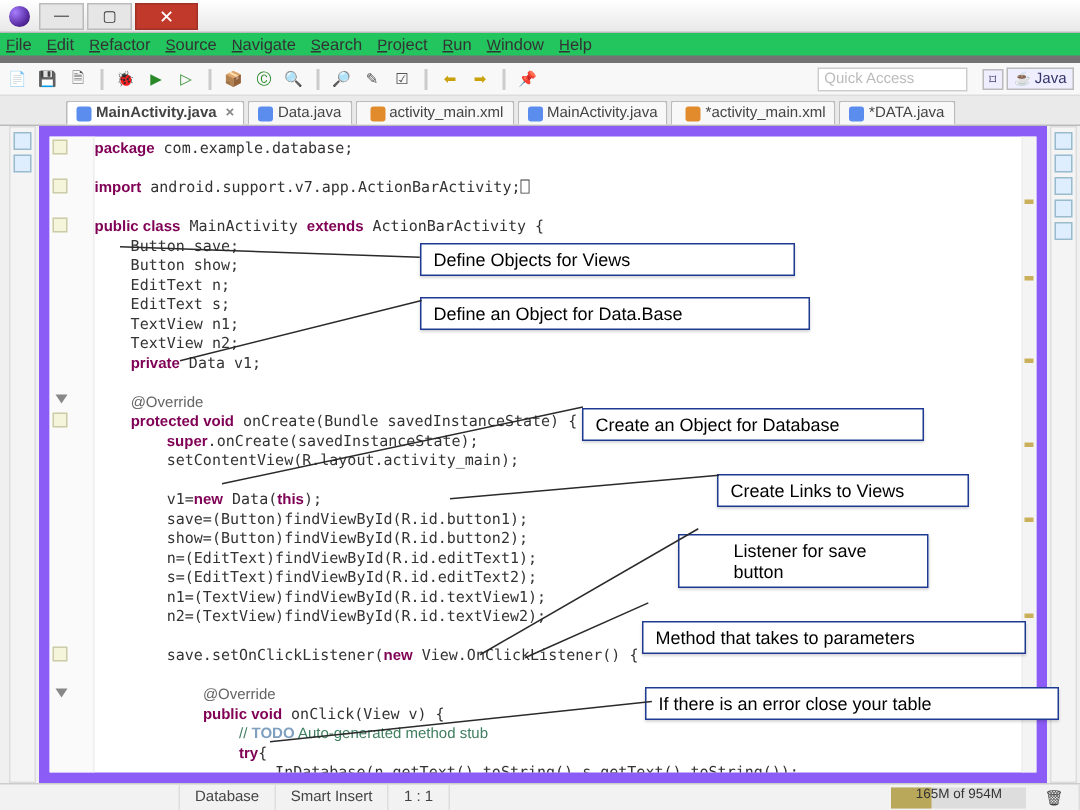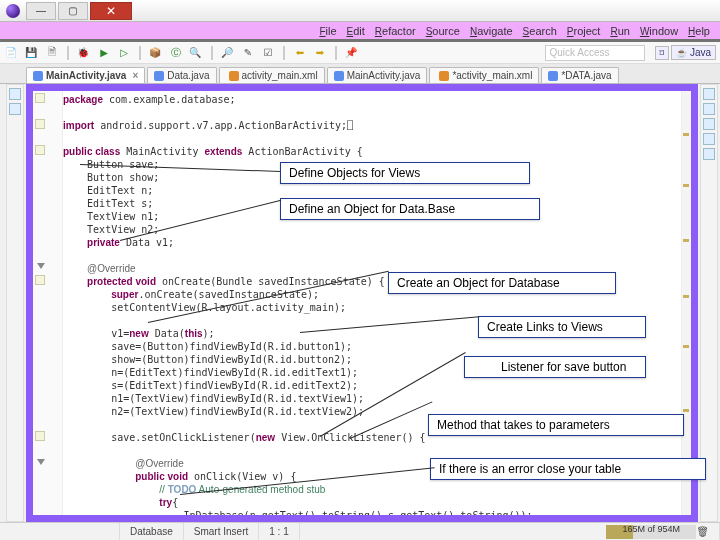--- a/index.html
+++ b/index.html
@@ -5,33 +5,33 @@
   * { margin:0; padding:0; box-sizing:border-box; font-family:"Segoe UI",Tahoma,sans-serif; font-size:10px; }
   body { width:720px; height:540px; background:#f0f0f0; overflow:hidden; position:relative; }
 
   .titlebar { height:22px; background:linear-gradient(#fff,#e8e8e8); display:flex; align-items:center; border-bottom:1px solid #bbb; }
   .titlebar .logo { width:14px; height:14px; margin:0 6px; border-radius:50%; background:radial-gradient(circle at 30% 30%,#a87dff,#5b2fa6 60%,#2e065d); }
   .titlebar .ttl { flex:1; text-align:center; color:#555; font-size:11px; }
   .winbtns { display:flex; }
   .winbtn { width:30px; height:18px; margin-right:2px; background:#e6e6e6; border:1px solid #bbb; display:flex; align-items:center; justify-content:center; font-size:10px; color:#333; }
   .winbtn.close { background:#c0392b; color:#fff; border-color:#a03024; width:42px; font-size:12px; }
 
-  .menubar { height:20px; background:#f0abfc; display:flex; align-items:center; padding-left:4px; border-bottom:3px solid #737373;justify-content:flex-end; }
+  .menubar { height:20px; background:#22c55e; display:flex; align-items:center; padding-left:4px; border-bottom:5px solid #737373; }
   .menubar span { margin-right:10px; color:#333; font-size:11px; cursor:default; }
   .menubar span u { text-decoration:underline; }
 
   .toolbar { height:22px; background:#f8f8f8; display:flex; align-items:center; padding:0 4px; border-bottom:1px solid #ddd; gap:4px; }
   .tb { width:16px; height:16px; display:inline-flex; align-items:center; justify-content:center; font-size:10px; color:#555; border:1px solid transparent; }
   .tb.sep { width:1px; background:#ccc; height:14px; margin:0 3px; }
   .spacer { flex:1; }
   .quick { width:100px; height:16px; border:1px solid #ccc; background:#fff; padding:0 4px; color:#bbb; font-size:10px; display:flex; align-items:center; }
   .persp { display:flex; align-items:center; gap:2px; margin-left:6px; }
   .persp .pbtn { border:1px solid #bbb; background:#eef; padding:1px 4px; font-size:9px; color:#336; }
 
-  .tabs { height:20px; background:#eaeaea; display:flex; align-items:flex-end; padding-left:26px; border-bottom:1px solid #bbb; }
+  .tabs { height:20px; background:#eaeaea; display:flex; align-items:flex-end; padding-left:44px; border-bottom:1px solid #bbb; }
   .tab { background:#f8f8f8; border:1px solid #bbb; border-bottom:none; padding:2px 6px; margin-right:2px; font-size:10px; color:#444; display:flex; align-items:center; gap:3px; border-radius:2px 2px 0 0; }
   .tab.active { background:#fff; font-weight:bold; }
   .tab .ico { width:10px; height:10px; }
   .ico.j { background:#5b8def; border-radius:2px; }
   .ico.x { background:#e28b2d; border-radius:2px; }
   .tab .x { color:#888; margin-left:3px; }
 
   .editor-area { position:absolute; top:84px; left:26px; right:22px; bottom:18px; background:#fff; border:7px solid #8b5cf6; overflow:hidden; }
   .gutter-left { position:absolute; top:84px; left:6px; width:18px; bottom:18px; background:#f4f4f4; border:1px solid #ddd; }
   .gutter-right { position:absolute; top:84px; right:2px; width:18px; bottom:18px; background:#f4f4f4; border:1px solid #ddd; }
@@ -46,21 +46,21 @@
   .ann { color:#646464; }
   .todo { color:#7f9fbf; font-weight:bold; }
   .ovr { position:absolute; right:0; top:0; bottom:0; width:10px; background:#f4f4f4; border-left:1px solid #eee; }
   .omark { position:absolute; left:1px; width:6px; height:3px; background:#cab05a; }
 
   .callout { position:absolute; background:#fff; border:1px solid #1f3a93; padding:3px 8px; font-size:12px; color:#000; box-shadow:0 1px 2px rgba(0,0,0,.2); }
   .leader { position:absolute; background:#2a2a2a; height:1px; z-index:8; transform-origin:left center; }
 
   .statusbar { position:absolute; left:0; right:0; bottom:0; height:18px; background:#f2f2f2; border-top:1px solid #ccc; display:flex; align-items:center; font-size:10px; color:#444; }
   .statusbar .cell { padding:0 10px; border-right:1px solid #ddd; height:100%; display:flex; align-items:center; }
-  .mem { width:90px; height:14px; background:#ddd; position:relative; margin-right:0; }
+  .mem { width:90px; height:14px; background:#ddd; position:relative; margin-right:12px; }
   .mem .fill { position:absolute; left:0; top:0; bottom:0; width:30%; background:#b9a75a; }
   .mem .lbl { position:absolute; left:0; right:0; top:-1px; text-align:center; font-size:9px; color:#333; }
 </style>
 </head>
 <body>
 
 <div class="titlebar">
   <div class="logo"></div>
   <div class="winbtns">
     <div class="winbtn">—</div>
@@ -211,21 +211,21 @@
 
 <div id="callouts">
     <div class="callout" style="top: 162px; left: 280px; width: 250px;">Define Objects for Views</div>
     <div class="leader" style="left: 80px; top: 164px; width: 200px; transform: rotate(2deg);"></div>
     <div class="callout" style="top: 198px; left: 280px; width: 260px;">Define an Object for Data.Base</div>
     <div class="leader" style="left: 120px; top: 240px; width: 166px; transform: rotate(-14deg);"></div>
     <div class="callout" style="top: 272px; left: 388px; width: 228px;">Create an Object for Database</div>
     <div class="leader" style="left: 148px; top: 322px; width: 246px; transform: rotate(-12deg);"></div>
     <div class="callout" style="top: 316px; left: 478px; width: 168px;">Create Links to Views</div>
     <div class="leader" style="left: 300px; top: 332px; width: 180px; transform: rotate(-5deg);"></div>
-    <div class="callout" style="top: 356px; left: 464px; width: 182px; padding-left: 36px;">Listener for save button</div>
+    <div class="callout" style="top: 356px; left: 452px; width: 167px; padding-left: 36px;">Listener for save button</div>
     <div class="leader" style="left: 320px; top: 436px; width: 168px; transform: rotate(-30deg);"></div>
     <div class="callout" style="top: 402px; left: 428px; width: 256px; margin-top: 12px;">Method that takes to parameters</div>
     <div class="leader" style="left: 350px; top: 438px; width: 90px; transform: rotate(-24deg);"></div>
     <div class="callout" style="top: 458px; left: 430px; width: 276px;">If there is an error close your table</div>
     <div class="leader" style="left: 180px; top: 494px; width: 256px; transform: rotate(-6deg);"></div>
   </div>
 
 <div class="statusbar">
   <div class="cell" style="width:120px"></div>
   <div class="cell">Database</div>

